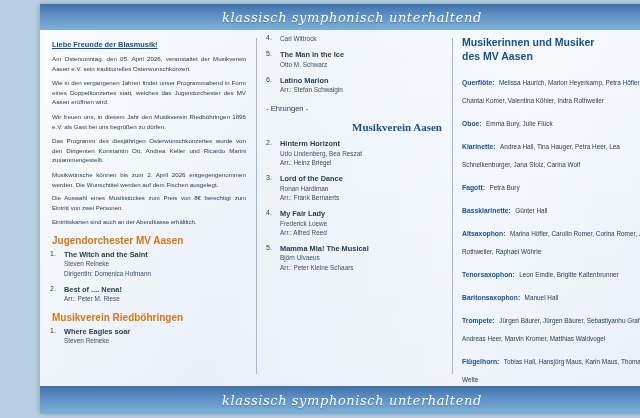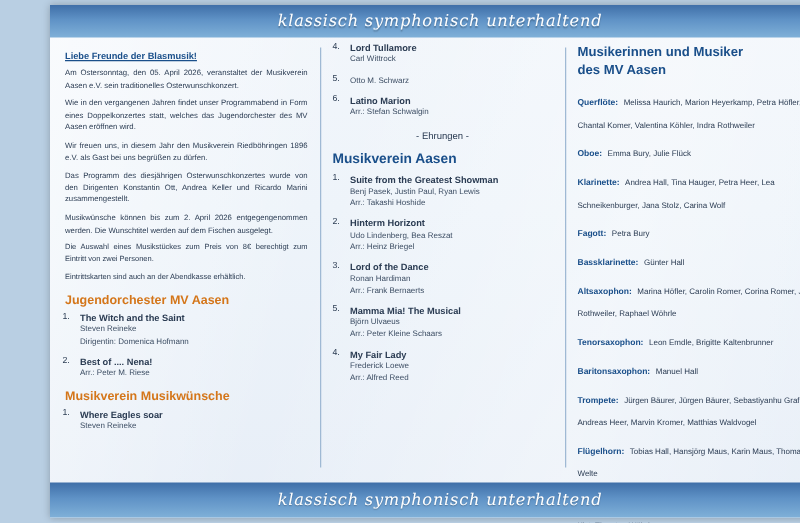--- a/index.html
+++ b/index.html
@@ -63,35 +63,35 @@
     text-align:justify;
   }
   .para.small{font-size:6px;}
   .hdr-orange{
     color:#d4761a;font-size:10px;font-weight:bold;margin:8px 0 4px 2px;
     font-family:"Liberation Sans", sans-serif;
   }
   .hdr-blue{
     color:#1a4f8a;font-size:11px;font-weight:bold;margin:0 0 6px 0;
   }
-  .hdr-blue.center{text-align:left;}
+  .hdr-blue.center{text-align:right;font-family:Liberation Serif, serif;}
   .hdr-right{
     color:#1a4f8a;font-size:10.5px;font-weight:bold;
     line-height:1.3;margin:2px 0 8px 0;
   }
 
   
   .item{display:flex;margin:0 0 7px 0;}
   .num{width:14px;color:#2a3b52;font-size:7px;flex:0 0 14px;text-align:left;}
   .body{flex:1;}
   .title{color:#2a3b52;font-size:7.4px;font-weight:bold;line-height:1.25;}
   .sub{color:#3c4d63;font-size:6.4px;line-height:1.3;margin-top:1px;}
 
   .ehr{
-    color:#2a3b52;font-size:7.6px;text-align:center;margin:10px 0 8px 0;
+    color:#2a3b52;font-size:7.6px;text-align:left;margin:10px 0 8px 0;
   }
 
   
   .grp{margin:0 0 5px 0;}
   .grp-name{color:#1a4f8a;font-size:6.8px;font-weight:bold;display:inline;}
   .grp-members{color:#2a3b52;font-size:6.4px;line-height:1.35;display:inline;}
 
   .script{font-family:"DejaVu Serif", serif;font-style:italic;}
   .left-list .item .num{width:13px;}
 </style>
@@ -132,99 +132,91 @@
         </div>
         <div class="item">
           <div class="num">2.</div>
           <div class="body">
             <div class="title">Best of .... Nena!</div>
             <div class="sub">Arr.: Peter M. Riese</div>
           </div>
         </div>
       </div>
 
-      <div class="hdr-orange">Musikverein Musikwünsche</div>
+      <div class="hdr-orange">Musikverein Riedböhringen</div>
       <div class="left-list">
         <div class="item">
           <div class="num">1.</div>
           <div class="body">
             <div class="title">Where Eagles soar</div>
             <div class="sub">Steven Reineke</div>
           </div>
         </div>
       </div>
     </div>
 
     <div class="col col-mid">
       <div>
         <div class="item">
           <div class="num">4.</div>
           <div class="body">
-            <div class="title">Lord Tullamore</div>
             <div class="sub">Carl Wittrock</div>
           </div>
         </div>
         <div class="item">
           <div class="num">5.</div>
           <div class="body">
+            <div class="title">The Man in the Ice</div>
             <div class="sub">Otto M. Schwarz</div>
           </div>
         </div>
         <div class="item">
           <div class="num">6.</div>
           <div class="body">
             <div class="title">Latino Marion</div>
             <div class="sub">Arr.: Stefan Schwalgin</div>
           </div>
         </div>
       </div>
 
       <div class="ehr">- Ehrungen -</div>
 
       <div class="hdr-blue center">Musikverein Aasen</div>
 
       <div>
-        <div class="item">
-          <div class="num">1.</div>
-          <div class="body">
-            <div class="title">Suite from the Greatest Showman</div>
-            <div class="sub">Benj Pasek, Justin Paul, Ryan Lewis</div>
-            <div class="sub">Arr.: Takashi Hoshide</div>
-          </div>
-        </div>
         <div class="item">
           <div class="num">2.</div>
           <div class="body">
             <div class="title">Hinterm Horizont</div>
             <div class="sub">Udo Lindenberg, Bea Reszat</div>
             <div class="sub">Arr.: Heinz Briegel</div>
           </div>
         </div>
         <div class="item">
           <div class="num">3.</div>
           <div class="body">
             <div class="title">Lord of the Dance</div>
             <div class="sub">Ronan Hardiman</div>
             <div class="sub">Arr.: Frank Bernaerts</div>
           </div>
         </div>
         <div class="item">
+          <div class="num">4.</div>
+          <div class="body">
+            <div class="title">My Fair Lady</div>
+            <div class="sub">Frederick Loewe</div>
+            <div class="sub">Arr.: Alfred Reed</div>
+          </div>
+        </div>
+        <div class="item">
           <div class="num">5.</div>
           <div class="body">
             <div class="title">Mamma Mia! The Musical</div>
             <div class="sub">Björn Ulvaeus</div>
             <div class="sub">Arr.: Peter Kleine Schaars</div>
-          </div>
-        </div>
-        <div class="item">
-          <div class="num">4.</div>
-          <div class="body">
-            <div class="title">My Fair Lady</div>
-            <div class="sub">Frederick Loewe</div>
-            <div class="sub">Arr.: Alfred Reed</div>
           </div>
         </div>
       </div>
     </div>
 
     <div class="col col-right">
       <div class="hdr-right">
         <span>Musikerinnen und Musiker</span><br>
         <span>des MV Aasen</span>
       </div>

